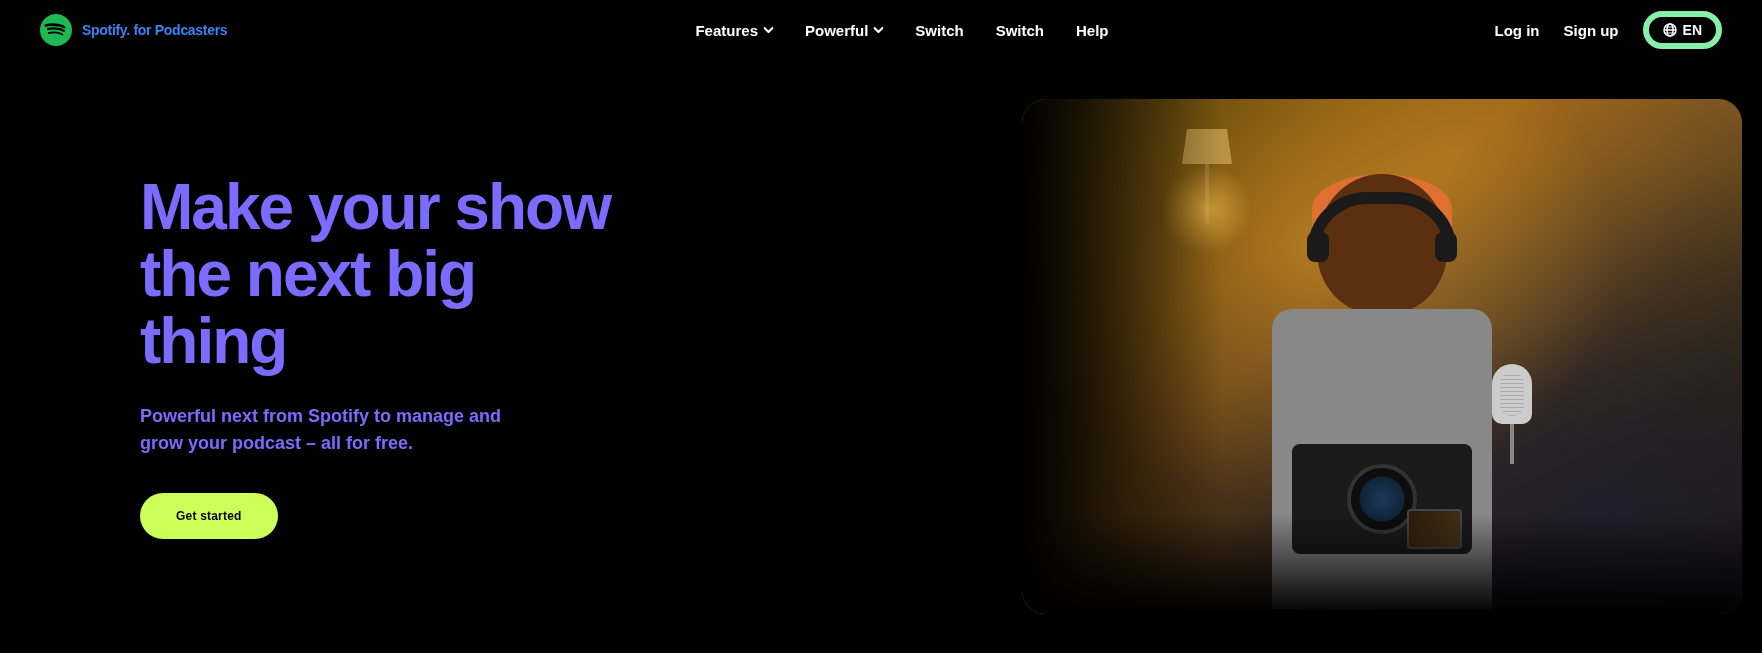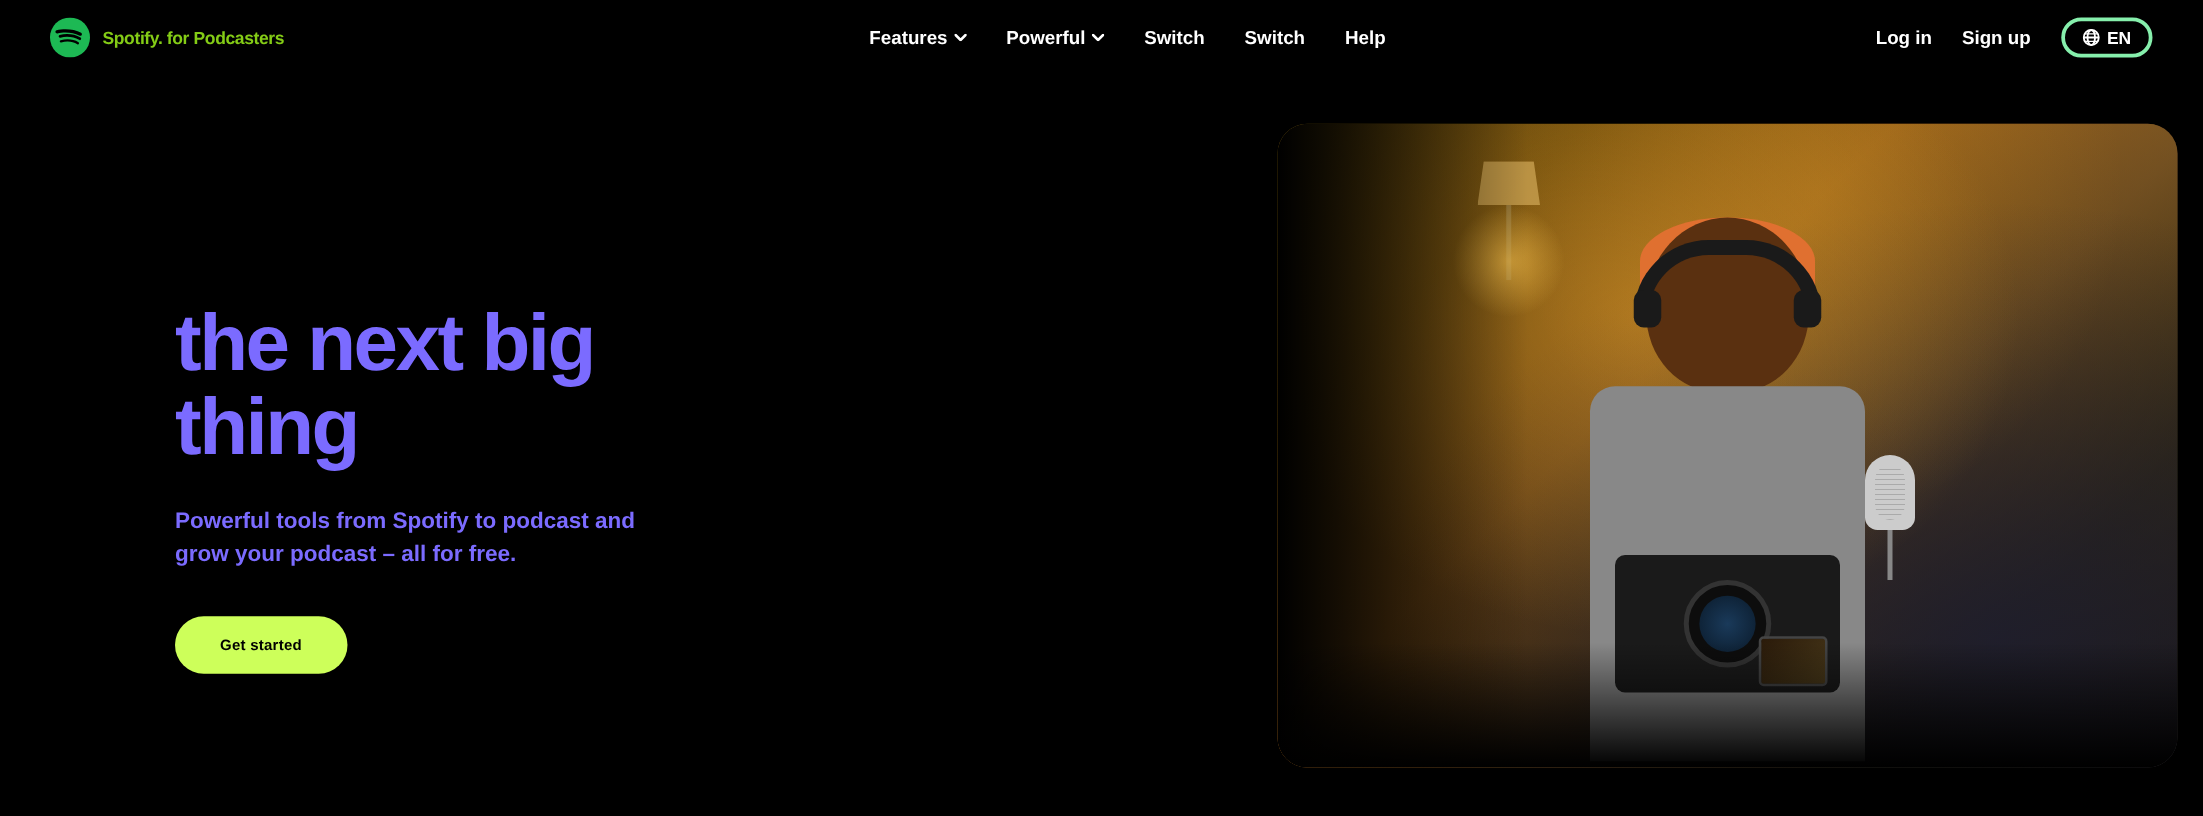--- a/index.html
+++ b/index.html
@@ -38,21 +38,21 @@
     }
 
     .spotify-icon {
       width: 32px;
       height: 32px;
     }
 
     .logo-text {
       font-size: 14px;
       font-weight: 700;
-      color: #84cc16;
+      color: #3b82f6;
       white-space: nowrap;
       letter-spacing: -0.3px;
     }
 
     .nav-center {
       display: flex;
       align-items: center;
       gap: 32px;
       position: absolute;
       left: 50%;
@@ -92,21 +92,21 @@
       color: #fff;
       cursor: pointer;
       text-decoration: none;
       white-space: nowrap;
     }
 
     .lang-btn {
       display: flex;
       align-items: center;
       gap: 6px;
-      border: 3px solid #86efac;
+      border: 6px solid #86efac;
       border-radius: 20px;
       padding: 5px 14px;
       font-size: 14px;
       font-weight: 700;
       color: #fff;
       cursor: pointer;
       background: transparent;
     }
 
     
@@ -478,24 +478,24 @@
         </svg>
       </span>
       <span>EN</span>
     </button>
   </div>
 </nav>
 
 <section class="hero">
   <div class="hero-content">
     <h1 class="hero-title">
-      <br>
+      <span>Make your show</span><br>
       <span>the next big thing</span>
     </h1>
-    <p class="hero-subtitle">Powerful tools from Spotify to podcast and grow your podcast – all for free.</p>
+    <p class="hero-subtitle">Powerful next from Spotify to manage and grow your podcast – all for free.</p>
     <button class="cta-btn">Get started</button>
   </div>
 
   <div class="hero-image-area">
     <div class="hero-image-placeholder">
       <div class="scene-overlay"></div>
 
       <div class="lamp">
         <div class="lamp-shade"></div>
         <div class="lamp-glow"></div>

